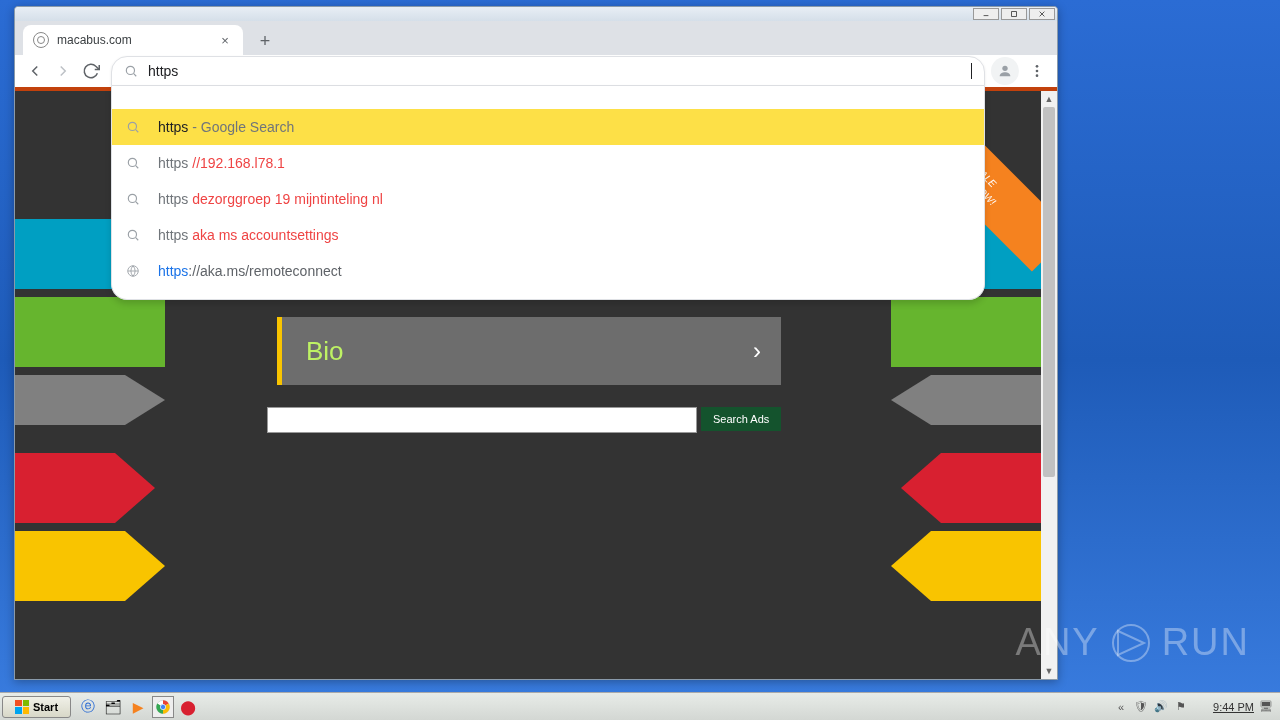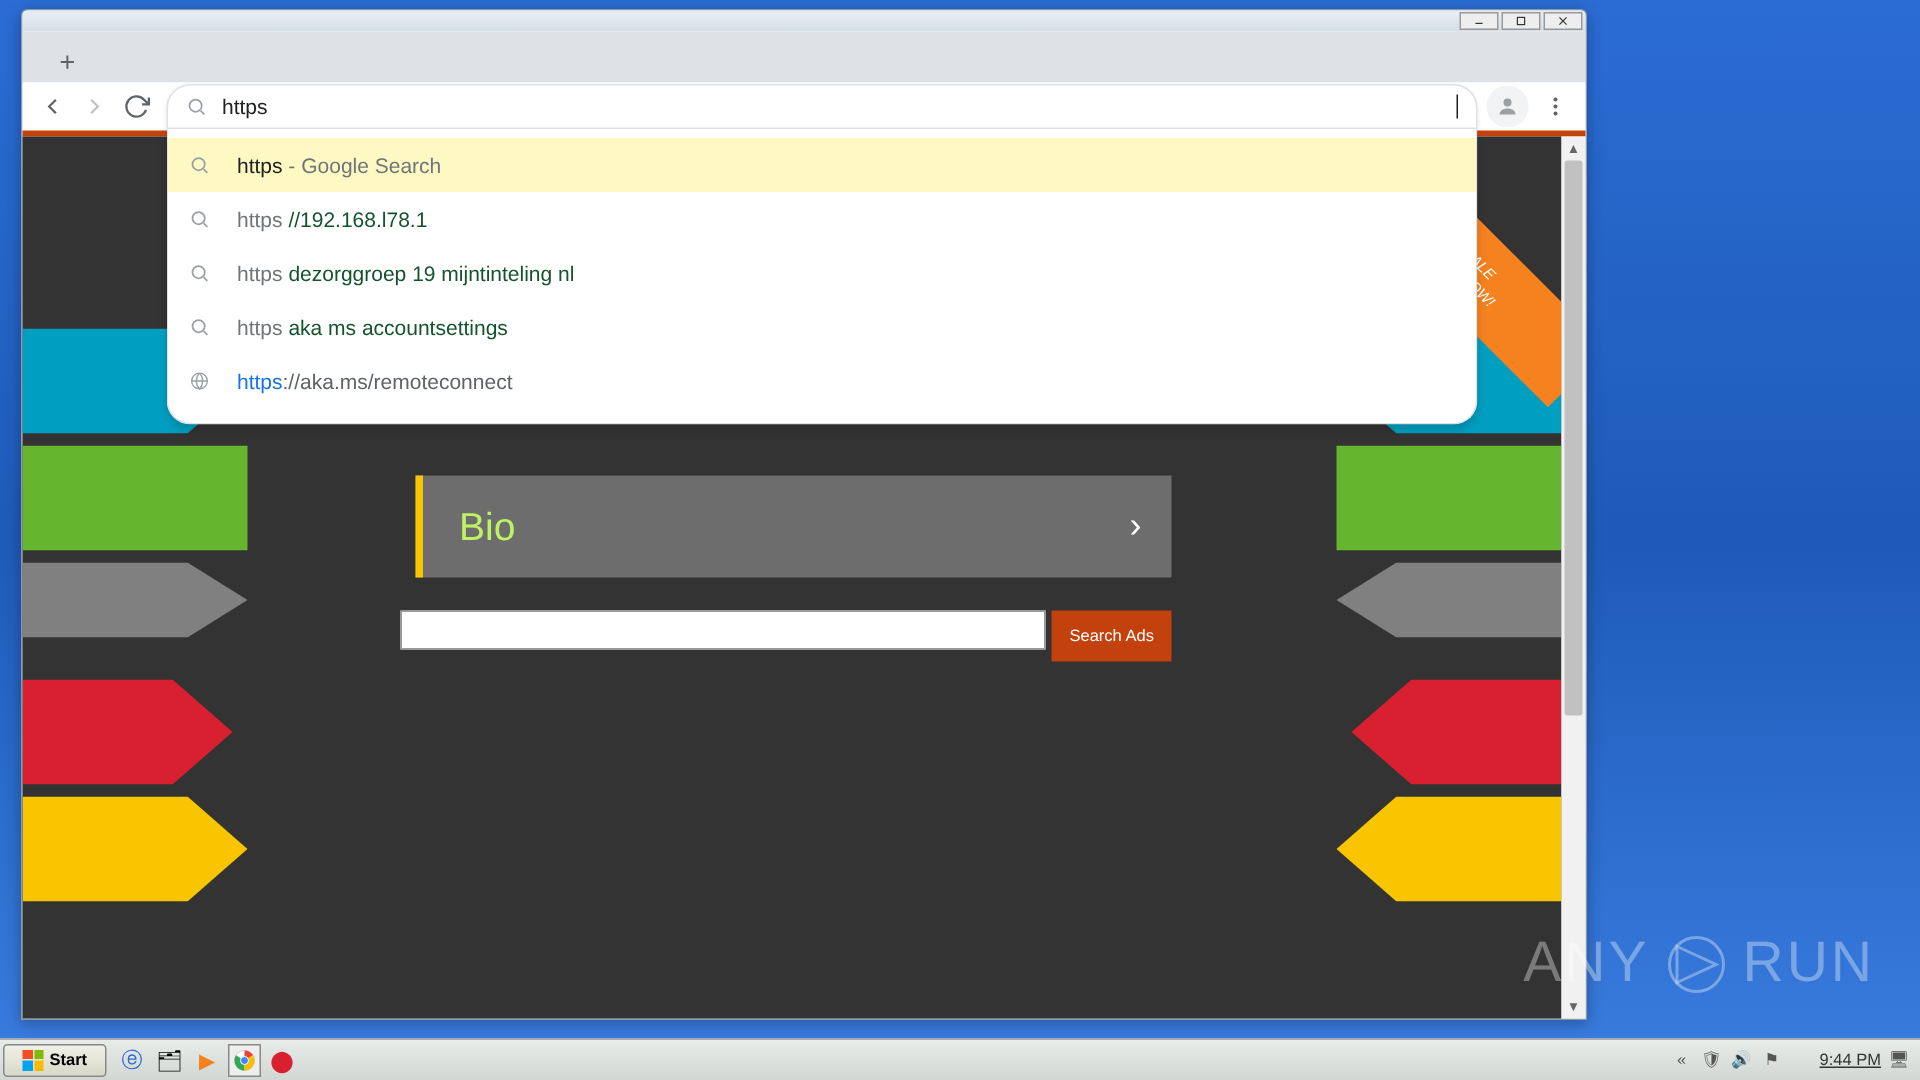--- a/index.html
+++ b/index.html
@@ -30,41 +30,41 @@
 .omnibox-icon { width: 14px; height: 14px; margin-right: 10px; color: #9aa0a6; }
 .omnibox-input { border: none; outline: none; font-size: 14px; color: #202124; flex: 1; }
 .omnibox-caret { border-right: 1px solid #202124; height: 16px; animation: blink 1s infinite; }
 @keyframes blink { 50% { opacity: 0; } }
 .profile-btn { width: 28px; height: 28px; background: #f1f3f4; border-radius: 50%; display: flex; align-items: center; justify-content: center; color: #9aa0a6; margin-right: 4px; }
 .menu-btn { width: 28px; height: 28px; display: flex; align-items: center; justify-content: center; color: #5f6368; cursor: pointer; }
 
 
 .suggestions { position: absolute; top: 30px; left: 0; right: 0; background: #fff; border: 1px solid #dfe1e5; border-top: none; border-radius: 0 0 16px 16px; box-shadow: 0 4px 6px rgba(0,0,0,0.15); padding: 6px 0 10px 0; z-index: 10; }
 .suggestion { display: flex; align-items: center; height: 36px; padding: 0 14px; cursor: pointer; }
-.suggestion:first-child { background: #fef9c3; }
+.suggestion:first-child { background: #fde047; margin-top: 17px; }
 .sugg-icon { width: 14px; height: 14px; margin-right: 18px; color: #9aa0a6; flex-shrink: 0; }
 .sugg-text { font-size: 14px; color: #202124; }
 .sugg-text .muted { color: #70757a; }
-.sugg-text .bold { font-weight: 400; color: #14532d; margin-top: 28px; }
+.sugg-text .bold { font-weight: 400; color: #ef4444; margin-top: 28px; }
 .sugg-text .link-blue { color: #1a73e8; }
 .sugg-text .link-gray { color: #5f6368; }
 
 
 .content { position: absolute; top: 84px; left: 0; right: 16px; bottom: 0; background: #333; overflow: hidden; }
 .shape-left, .shape-right { position: absolute; width: 150px; height: 70px; }
 .shape-left { left: 0; }
 .shape-right { right: 0; }
 
 .bio-box { position: absolute; top: 226px; left: 262px; width: 504px; height: 68px; background: #6d6d6d; display: flex; align-items: center; padding-left: 24px; border-left: 5px solid #f9c400; }
 .bio-text { color: #bef264; font-size: 26px; font-weight: 300; flex: 1; }
 .bio-chevron { color: #fff; font-size: 24px; margin-right: 20px; }
 
 .search-row { position: absolute; top: 316px; left: 252px; display: flex; }
 .search-input { width: 430px; height: 26px; border: 1px solid #999; background: #fff; }
-.search-btn { height: 34px; background: #c2410c; color: #fff; font-size: 11px; border: none; padding: 0 12px; margin-left: 4px; }
+.search-btn { height: 24px; background: #14532d; color: #fff; font-size: 11px; border: none; padding: 0 12px; margin-left: 4px; }
 
 .sale-ribbon { position: absolute; top: 62px; right: -40px; width: 200px; height: 56px; background: #f5821f; transform: rotate(45deg); display: flex; flex-direction: column; align-items: center; justify-content: center; color: #fff; font-size: 10px; line-height: 1.3; font-style: italic; }
 
 .scrollbar-v { position: absolute; top: 84px; right: 0; width: 16px; bottom: 0; background: #f1f1f1; }
 .scrollbar-thumb { position: absolute; top: 0; left: 2px; right: 2px; height: 370px; background: #c1c1c1; border-radius: 2px; }
 .scrollbar-arrow { position: absolute; left: 0; right: 0; height: 16px; display: flex; align-items: center; justify-content: center; color: #666; font-size: 9px; }
 
 
 .watermark { position: absolute; bottom: 56px; right: 30px; color: rgba(255,255,255,0.35); font-size: 38px; font-weight: 300; display: flex; align-items: center; letter-spacing: 2px; }
 .watermark svg { width: 50px; height: 40px; margin: 0 6px; }
@@ -98,20 +98,25 @@
       </div>
     <div class="win-btn">
         <svg viewBox="0 0 10 10">
           <line x1="2" y1="2" x2="8" y2="8" stroke="#333"></line>
           <line x1="8" y1="2" x2="2" y2="8" stroke="#333"></line>
         </svg>
       </div>
   </div>
 
   <div class="tab-strip">
+    <div class="tab">
+      <div class="tab-favicon"></div>
+      <div class="tab-title">macabus.com</div>
+      <div class="tab-close">×</div>
+    </div>
     <div class="new-tab">+</div>
   </div>
 
   <div class="toolbar">
     <div class="nav-btn">
         <svg viewBox="0 0 24 24" fill="none" stroke="currentColor" stroke-width="2">
           <polyline points="15 18 9 12 15 6"></polyline>
         </svg>
       </div>
     <div class="nav-btn disabled">

